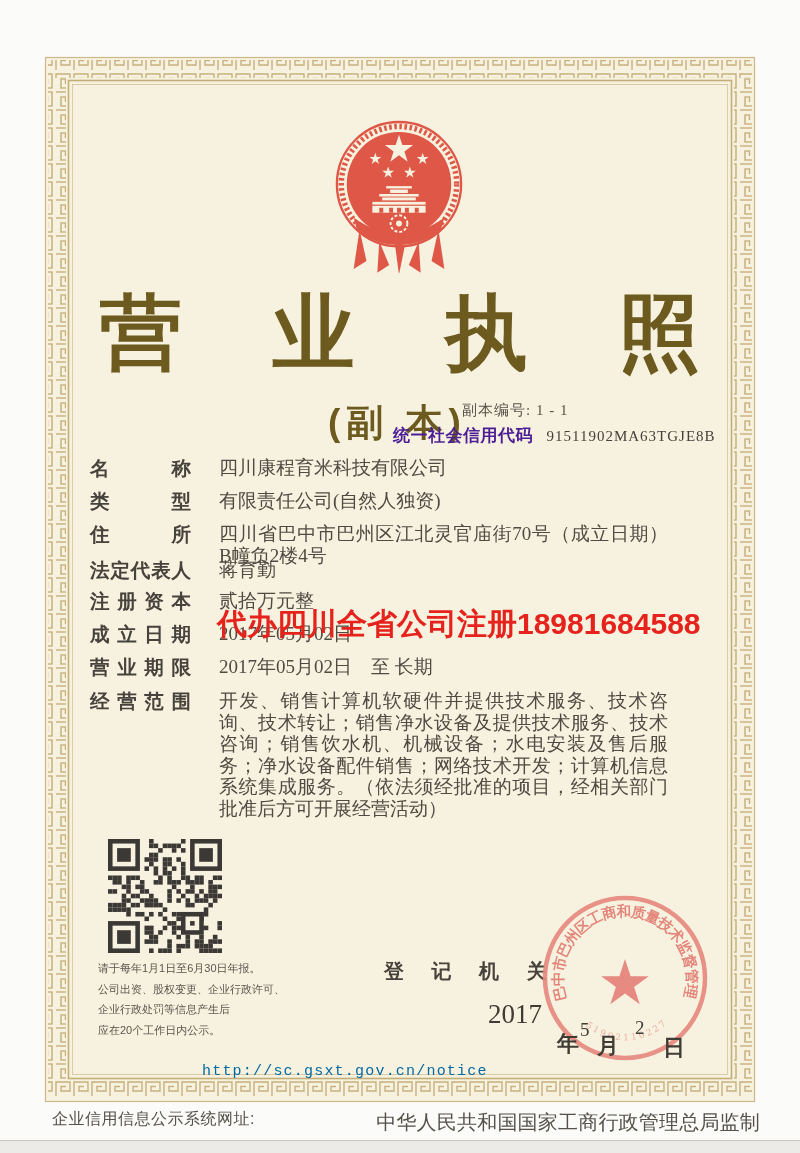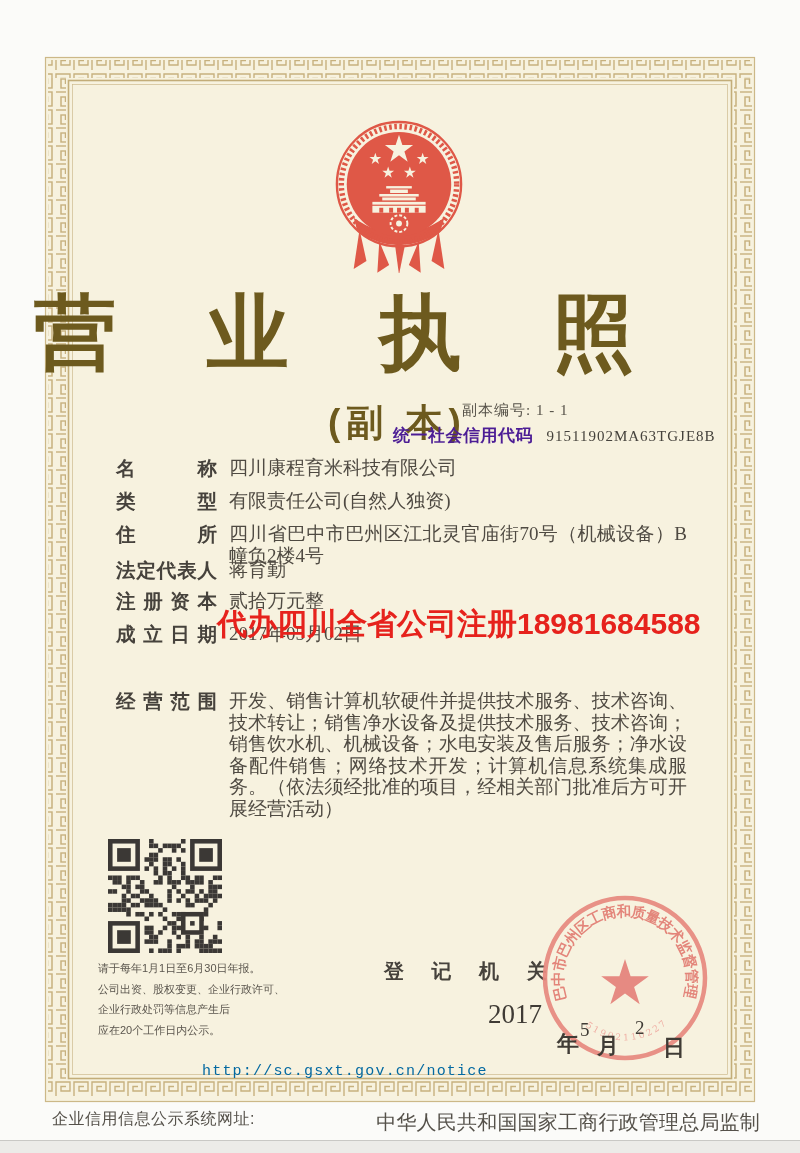--- a/index.html
+++ b/index.html
@@ -16,46 +16,46 @@
     background:#f7f2df;
   }
   .scan-line{position:absolute;left:0;top:1140px;width:800px;height:1px;background:#c9c8c5;}
   .scan-strip{position:absolute;left:0;top:1141px;width:800px;height:12px;background:#ecebe8;}
 
   .border-svg{position:absolute;left:0;top:0;}
 
   .emblem{position:absolute;left:330px;top:113px;width:138px;height:160px;}
 
   .title{
-    position:absolute;left:0;top:292px;width:800px;text-align:left;
+    position:absolute;left:0;top:292px;width:800px;text-align:center;
     font-size:82px;font-weight:bold;color:#6d5a1e;
     letter-spacing:34px;text-indent:34px;line-height:1.0;
     font-family:"Liberation Sans","DejaVu Sans",sans-serif;
   }
   .duplicate{
     position:absolute;left:328px;top:398px;
     font-size:37px;font-weight:bold;color:#6d5a1e;letter-spacing:6px;
   }
   .copy-no{
     position:absolute;left:462px;top:401px;
     font-size:15px;color:#565249;letter-spacing:1px;
     font-family:"Liberation Serif","DejaVu Serif",serif;
   }
   .credit-line{position:absolute;left:393px;top:424px;white-space:nowrap;}
   .credit-label{font-size:17px;font-weight:bold;color:#4c1d95;letter-spacing:.5px;}
   .credit-value{font-size:15px;color:#45423c;letter-spacing:1px;margin-left:9px;
     font-family:"Liberation Serif","DejaVu Serif",serif;}
 
-  .field-row{position:absolute;left:116px;width:578px;display:flex;}
+  .field-row{position:absolute;left:90px;width:578px;display:flex;gap:28px;}
   .field-label{
     width:101px;flex:0 0 101px;font-size:19.5px;font-weight:600;color:#46423c;
     text-align:justify;text-align-last:justify;line-height:1.15;
   }
   .field-value{
-    margin-left:12px;width:458px;font-size:19px;color:#4f4a42;line-height:21.5px;
+    margin-left:0;width:458px;font-size:19px;color:#4f4a42;line-height:21.5px;
     font-family:"Liberation Serif","DejaVu Serif",serif;text-align:justify;
   }
   .watermark{
     position:absolute;left:217px;top:604px;width:560px;
     font-size:30px;font-weight:bold;color:#e6221c;letter-spacing:0px;
     white-space:nowrap;z-index:30;
   }
   .qr{position:absolute;left:108px;top:839px;width:114px;height:114px;}
   .notes{position:absolute;left:98px;top:958px;width:260px;
     font-size:11px;color:#5a554d;line-height:20.5px;}
@@ -155,33 +155,37 @@
   <div class="field-row" style="top:457px">
     <div class="field-label">名称</div>
     <div class="field-value">四川康程育米科技有限公司</div>
   </div>
   <div class="field-row" style="top:490px">
     <div class="field-label">类型</div>
     <div class="field-value">有限责任公司(自然人独资)</div>
   </div>
   <div class="field-row" style="top:523px">
     <div class="field-label">住所</div>
-    <div class="field-value">四川省巴中市巴州区江北灵官庙街70号（机械设备）B幢负2楼4号</div>
+    <div class="field-value">四川省巴中市巴州区江北灵官庙街70号（成立日期）B幢负2楼4号</div>
   </div>
   <div class="field-row" style="top:559px">
     <div class="field-label">法定代表人</div>
     <div class="field-value">蒋育勤</div>
   </div>
   <div class="field-row" style="top:590px">
     <div class="field-label">注册资本</div>
     <div class="field-value">贰拾万元整</div>
   </div>
   <div class="field-row" style="top:623px">
     <div class="field-label">成立日期</div>
     <div class="field-value">2017年05月02日</div>
+  </div>
+  <div class="field-row" style="top:656px">
+    <div class="field-label">营业期限</div>
+    <div class="field-value">2017年05月02日　至 长期</div>
   </div>
   <div class="field-row" style="top:690px">
     <div class="field-label">经营范围</div>
     <div class="field-value">开发、销售计算机软硬件并提供技术服务、技术咨询、技术转让；销售净水设备及提供技术服务、技术咨询；销售饮水机、机械设备；水电安装及售后服务；净水设备配件销售；网络技术开发；计算机信息系统集成服务。（依法须经批准的项目，经相关部门批准后方可开展经营活动）</div>
   </div>
 
   <div class="watermark">代办四川全省公司注册18981684588</div>
 
   <svg class="qr" id="qr" viewBox="0 0 25 25">
       <rect x="9" y="0" width="1" height="1" fill="#3b3835"></rect>

